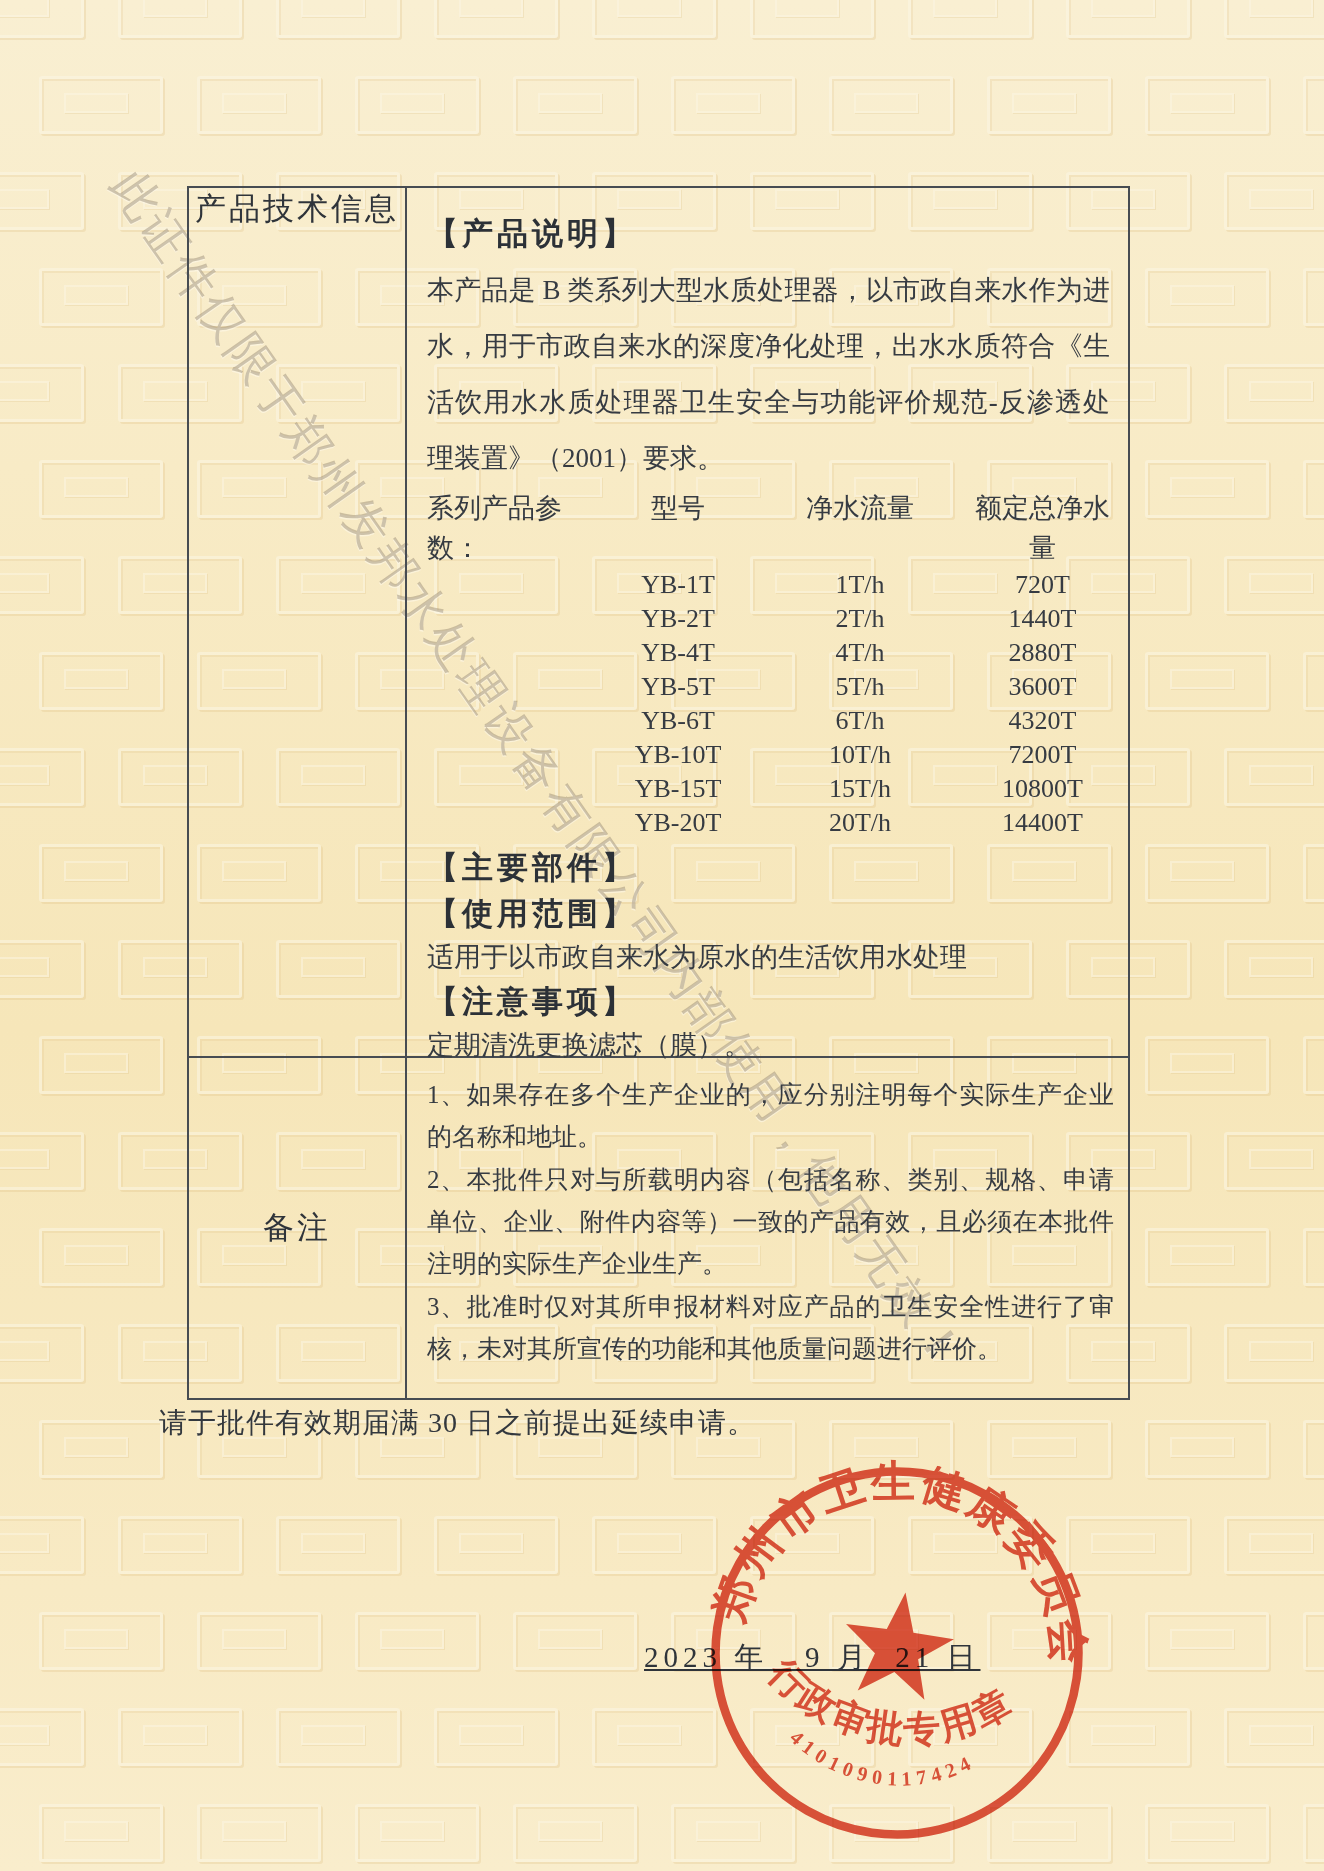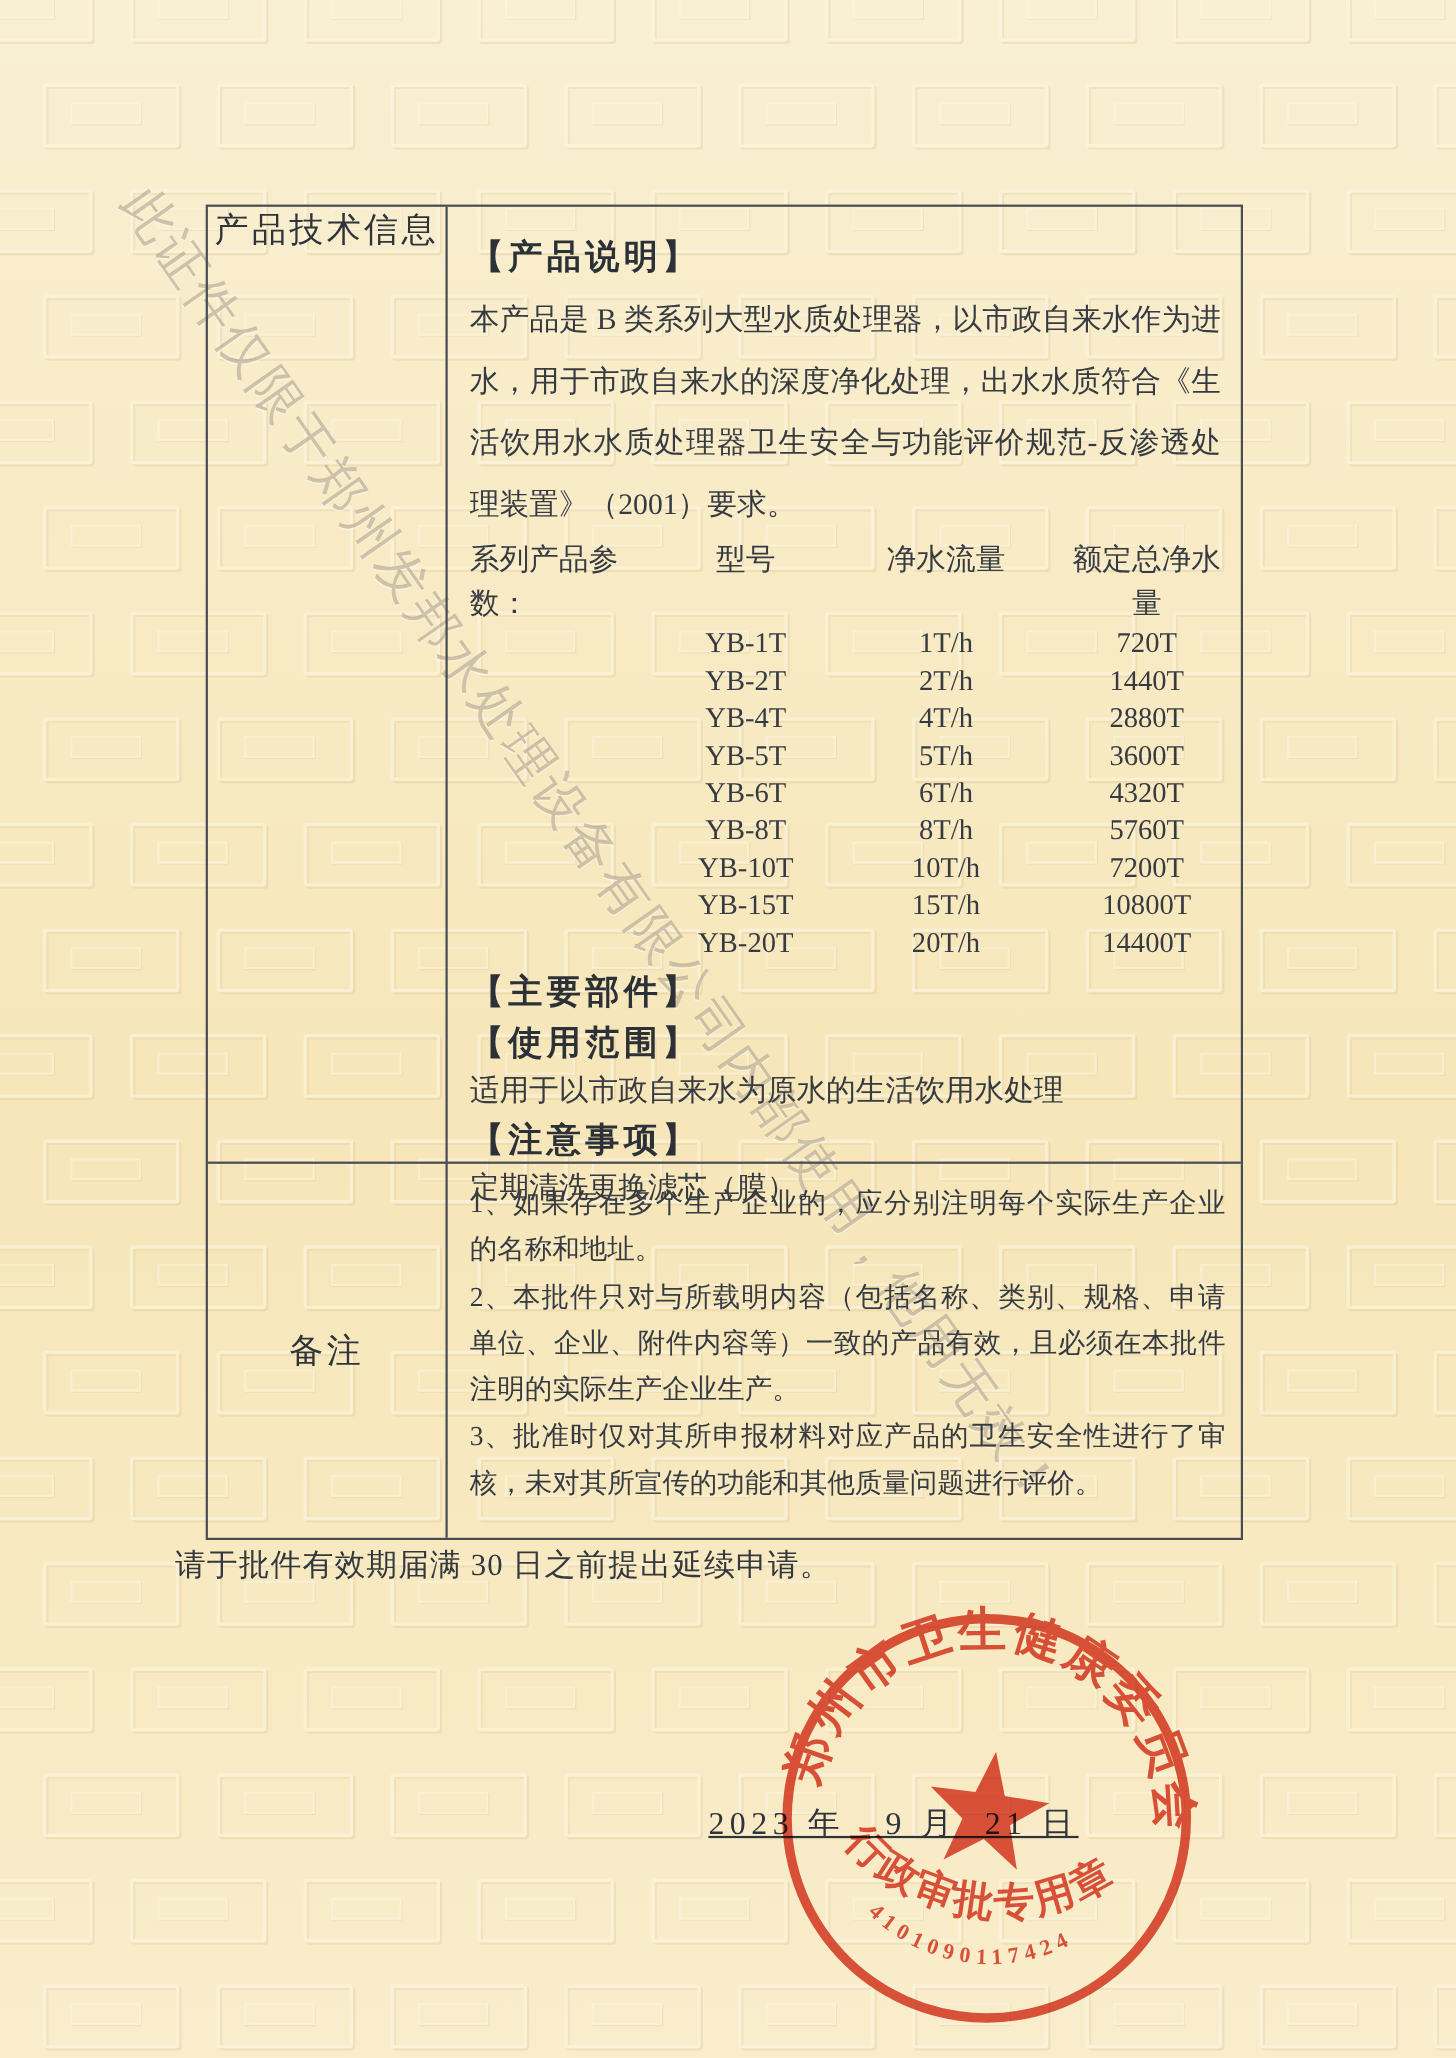--- a/index.html
+++ b/index.html
@@ -315,26 +315,20 @@
         <span class="pc">3600T</span>
       </div>
       <div class="param-grid param-row">
         <span></span>
         <span class="pc">YB-6T</span>
         <span class="pc">6T/h</span>
         <span class="pc">4320T</span>
       </div>
       <div class="param-grid param-row">
         <span></span>
-        <span class="pc">YB-8T</span>
-        <span class="pc">8T/h</span>
-        <span class="pc">5760T</span>
-      </div>
-      <div class="param-grid param-row">
-        <span></span>
         <span class="pc">YB-10T</span>
         <span class="pc">10T/h</span>
         <span class="pc">7200T</span>
       </div>
       <div class="param-grid param-row">
         <span></span>
         <span class="pc">YB-15T</span>
         <span class="pc">15T/h</span>
         <span class="pc">10800T</span>
       </div>

